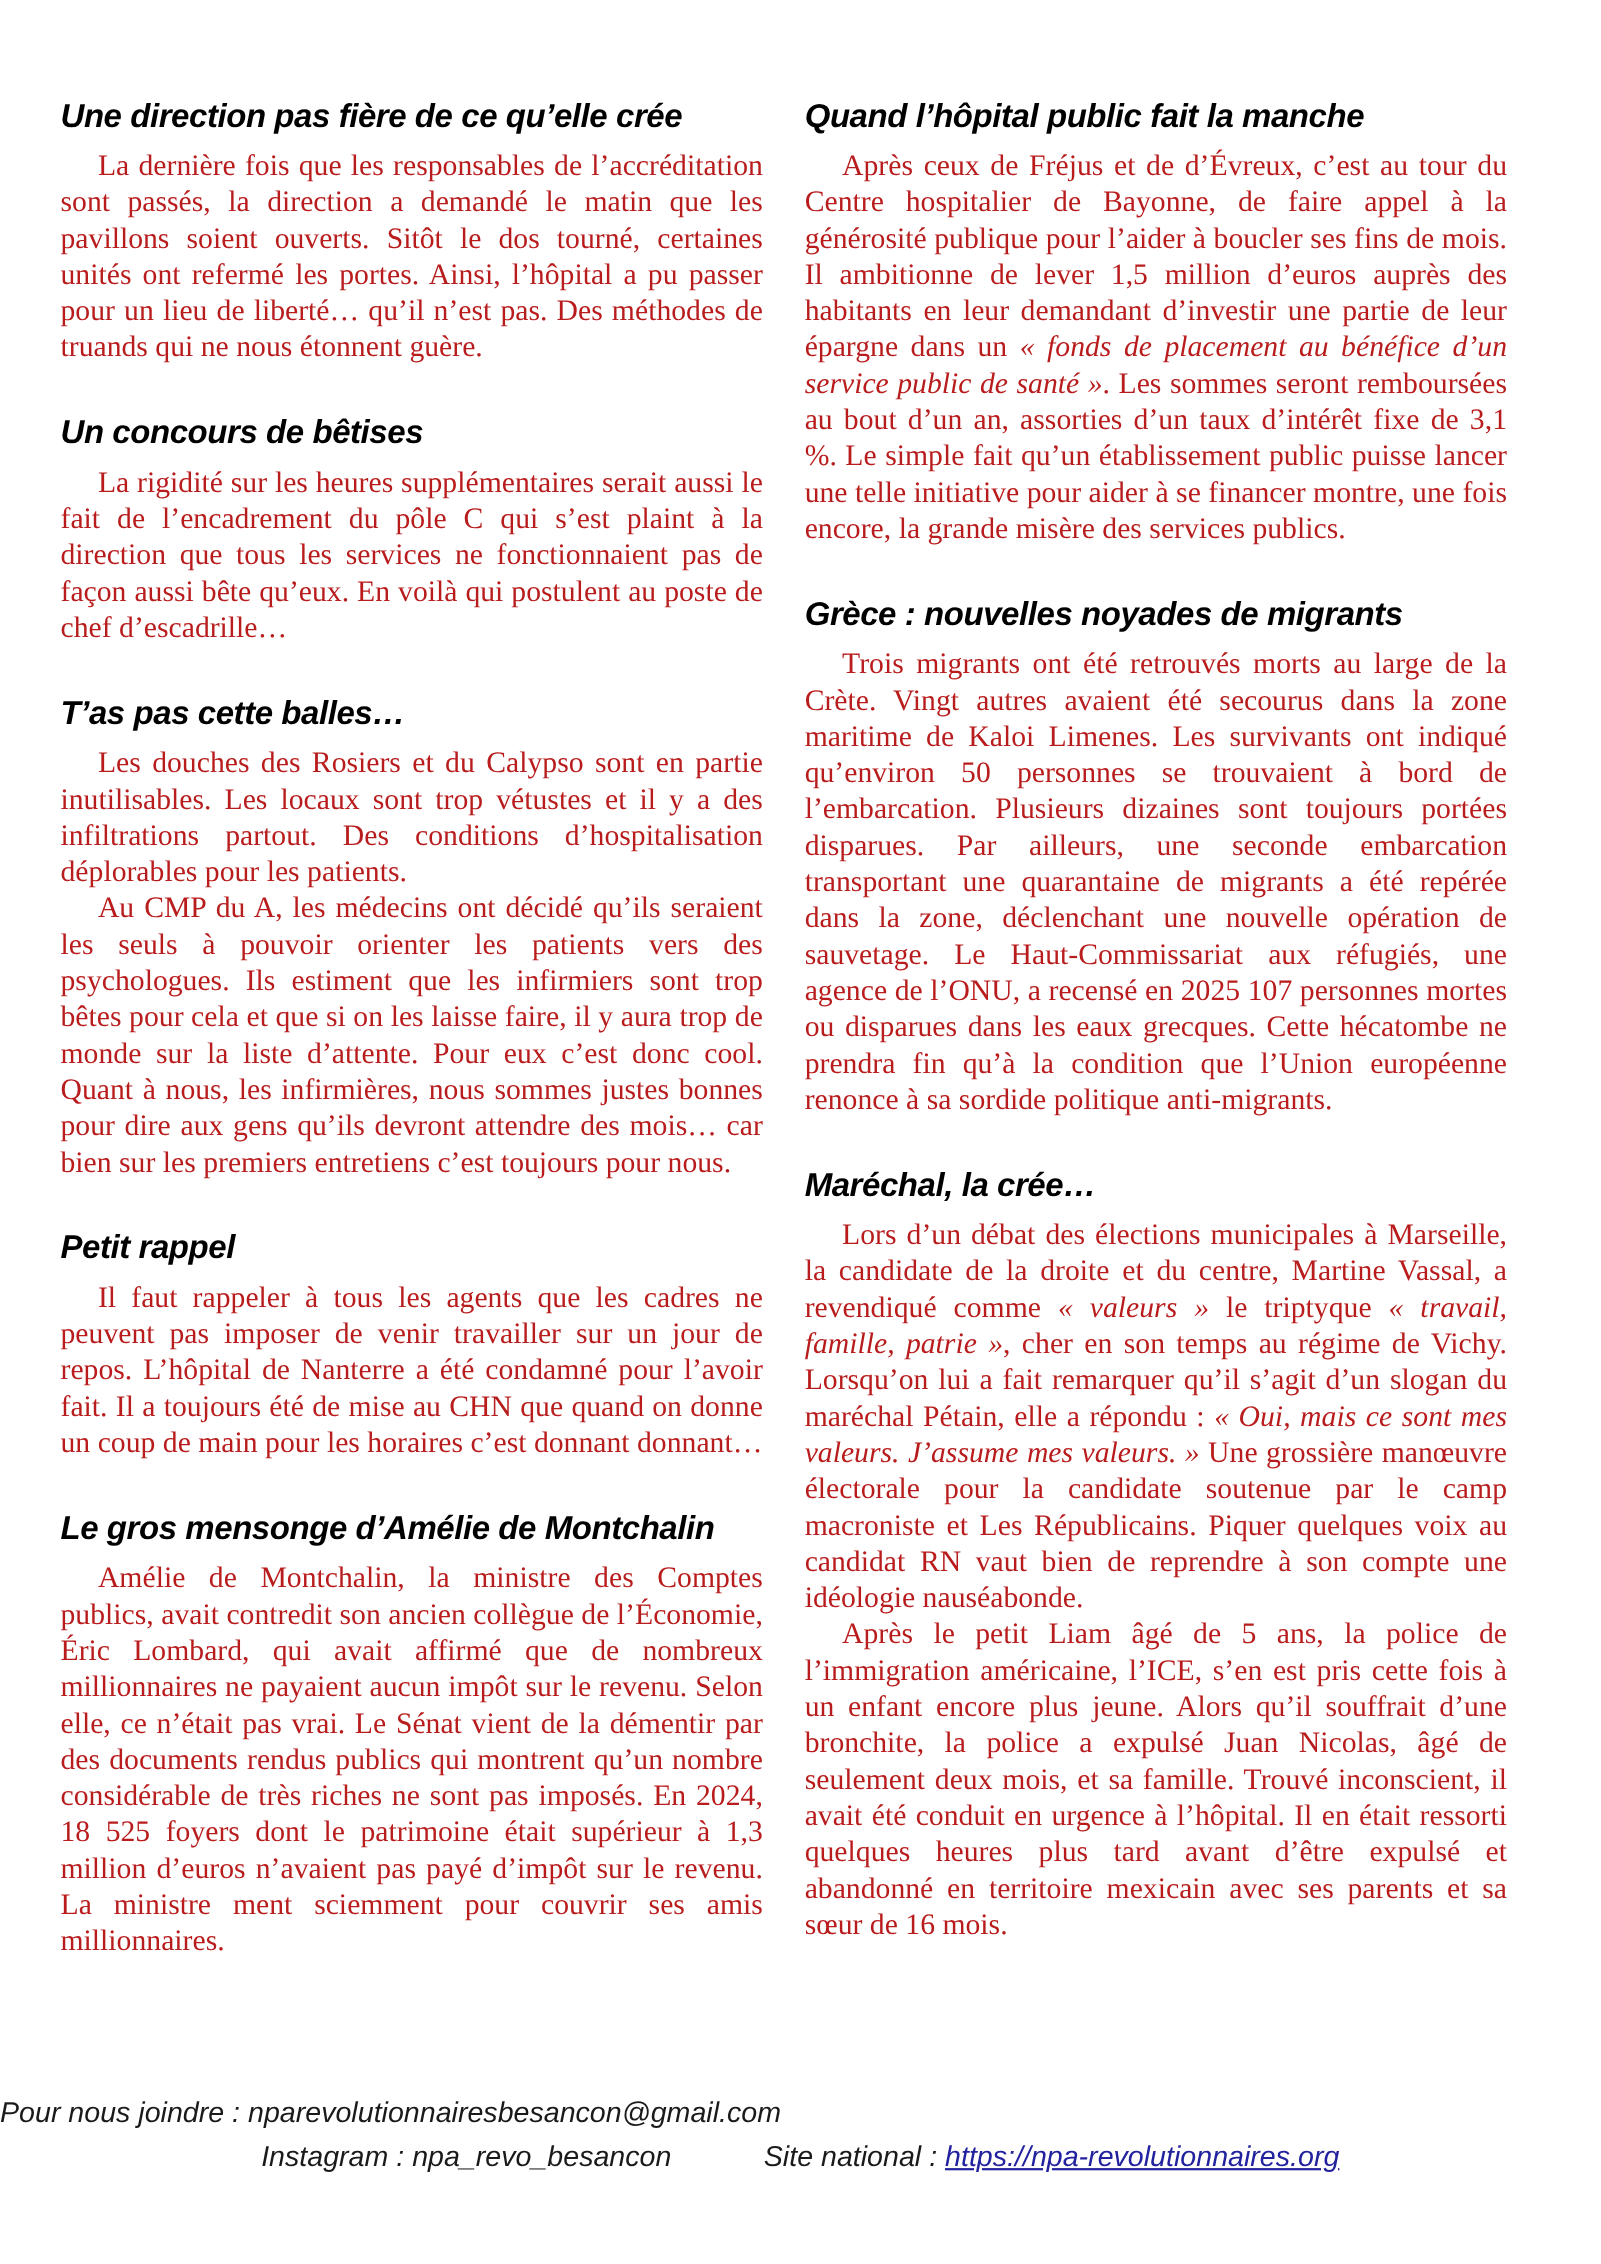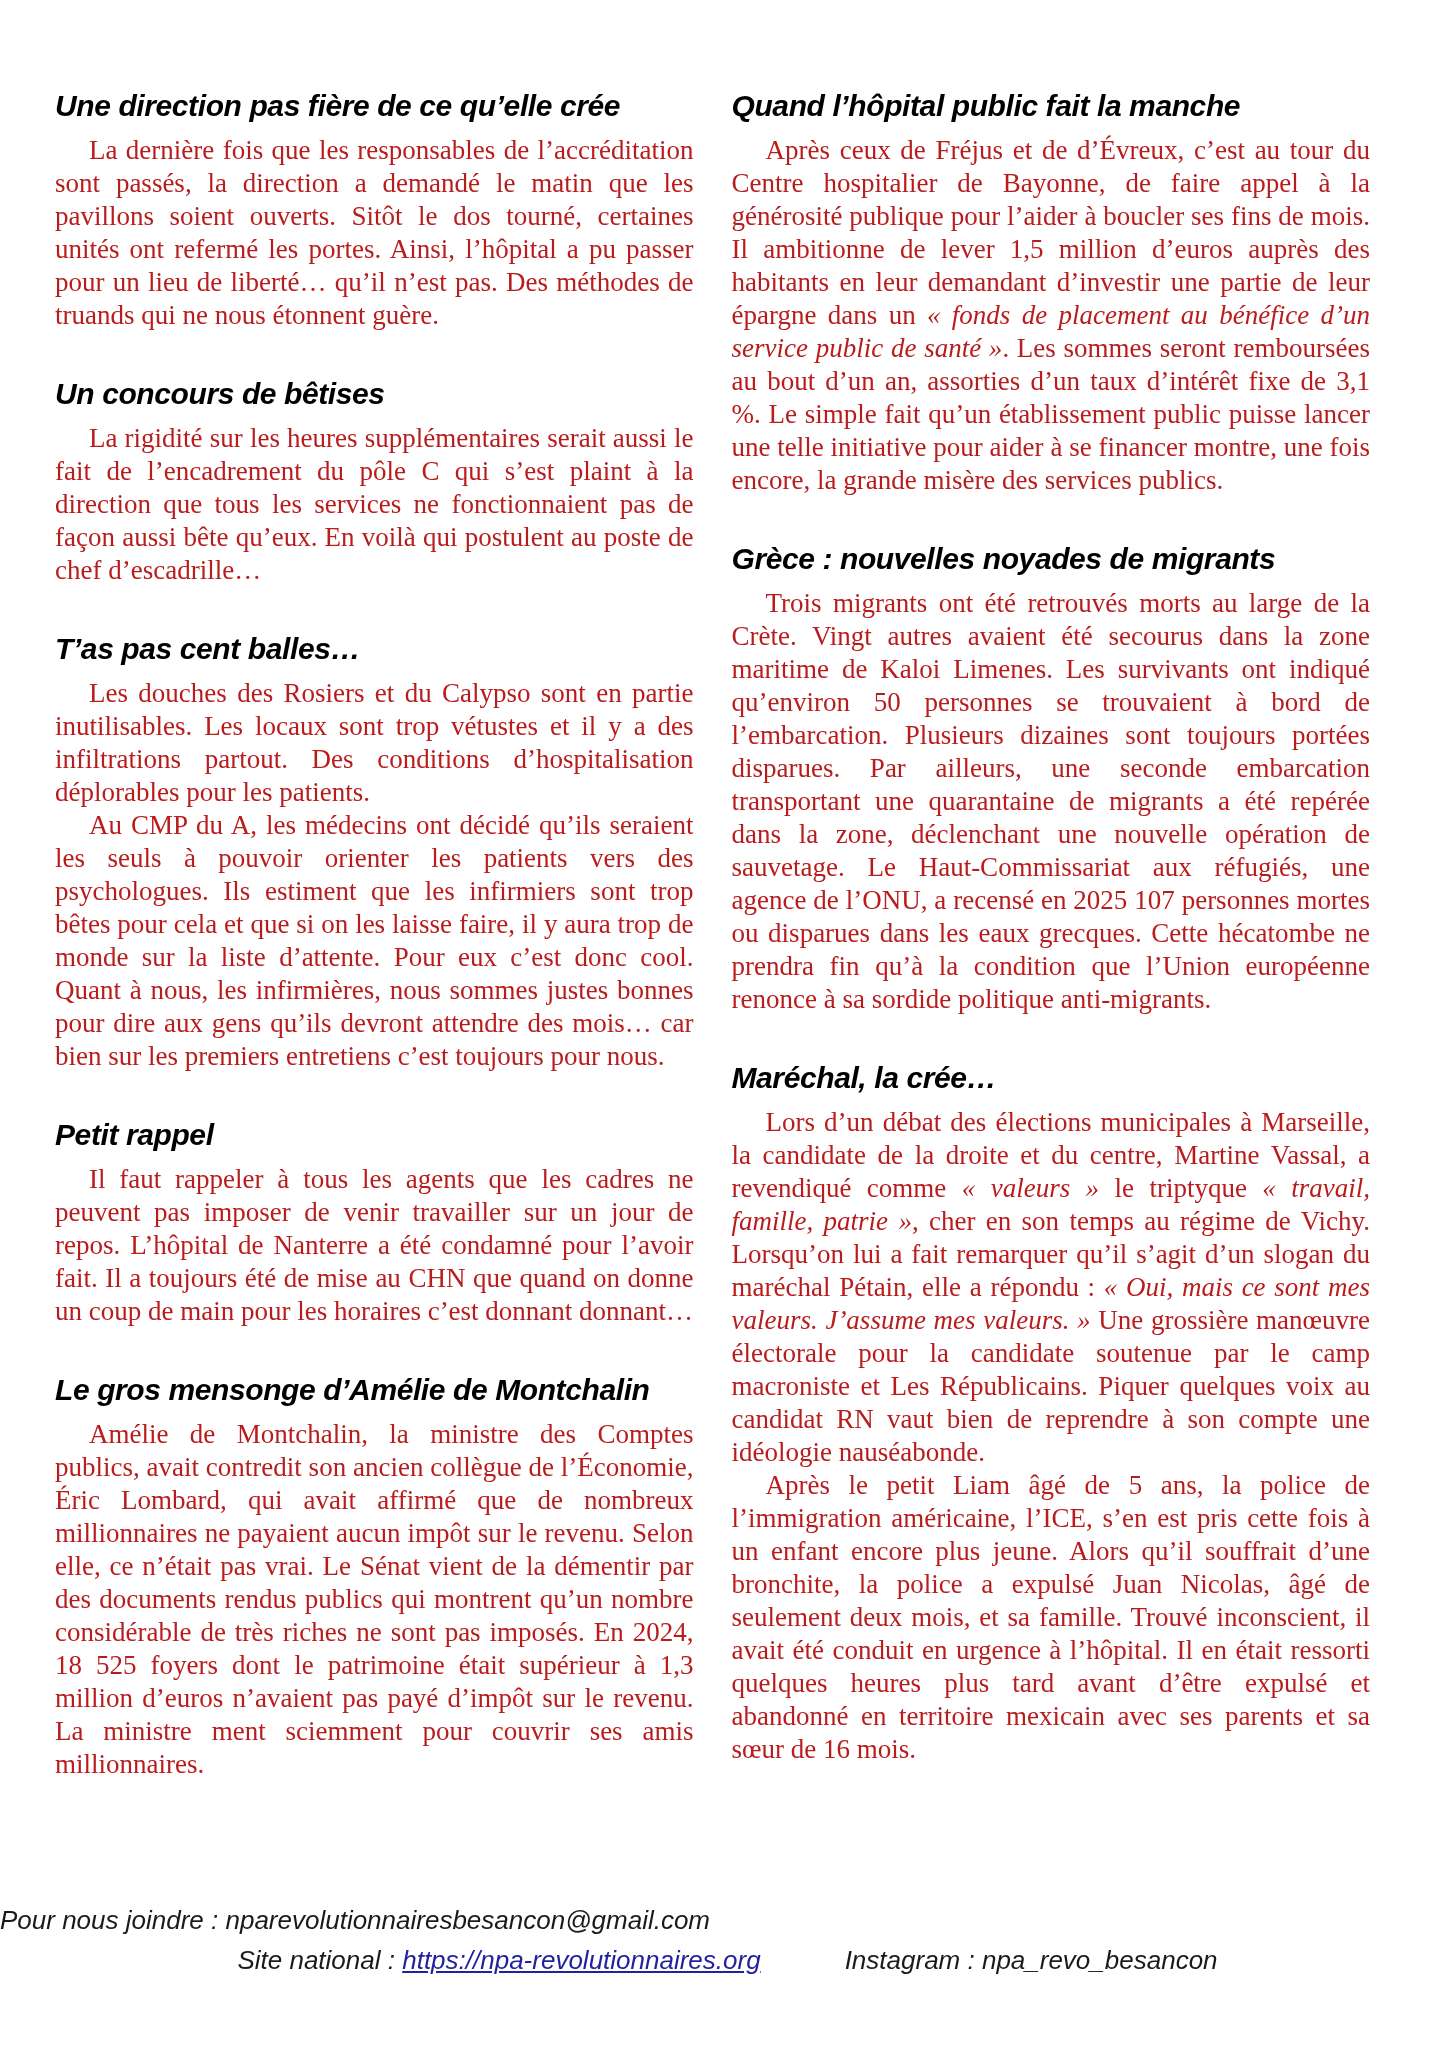--- a/index.html
+++ b/index.html
@@ -66,21 +66,21 @@
     <div class="col">
         <div class="section">
           <h2>Une direction pas fière de ce qu’elle crée</h2>
           <p><span>La dernière fois que les responsables de l’accréditation sont passés, la direction a demandé le matin que les pavillons soient ouverts. Sitôt le dos tourné, certaines unités ont refermé les portes. Ainsi, l’hôpital a pu passer pour un lieu de liberté… qu’il n’est pas. Des méthodes de truands qui ne nous étonnent guère.</span></p>
         </div>
         <div class="section">
           <h2>Un concours de bêtises</h2>
           <p><span>La rigidité sur les heures supplémentaires serait aussi le fait de l’encadrement du pôle C qui s’est plaint à la direction que tous les services ne fonctionnaient pas de façon aussi bête qu’eux. En voilà qui postulent au poste de chef d’escadrille…</span></p>
         </div>
         <div class="section">
-          <h2>T’as pas cent balles…</h2>
+          <h2>T’as pas cette balles…</h2>
           <p><span>Les douches des Rosiers et du Calypso sont en partie inutilisables. Les locaux sont trop vétustes et il y a des infiltrations partout. Des conditions d’hospitalisation déplorables pour les patients.</span></p>
         </div>
         <div class="section">
           <p><span>Au CMP du A, les médecins ont décidé qu’ils seraient les seuls à pouvoir orienter les patients vers des psychologues. Ils estiment que les infirmiers sont trop bêtes pour cela et que si on les laisse faire, il y aura trop de monde sur la liste d’attente. Pour eux c’est donc cool. Quant à nous, les infirmières, nous sommes justes bonnes pour dire aux gens qu’ils devront attendre des mois… car bien sur les premiers entretiens c’est toujours pour nous.</span></p>
         </div>
         <div class="section">
           <h2>Petit rappel</h2>
           <p><span>Il faut rappeler à tous les agents que les cadres ne peuvent pas imposer de venir travailler sur un jour de repos. L’hôpital de Nanterre a été condamné pour l’avoir fait. Il a toujours été de mise au CHN que quand on donne un coup de main pour les horaires c’est donnant donnant…</span></p>
         </div>
         <div class="section">
@@ -105,19 +105,19 @@
           <p><span>Après le petit Liam âgé de 5 ans, la police de l’immigration américaine, l’ICE, s’en est pris cette fois à un enfant encore plus jeune. Alors qu’il souffrait d’une bronchite, la police a expulsé Juan Nicolas, âgé de seulement deux mois, et sa famille. Trouvé inconscient, il avait été conduit en urgence à l’hôpital. Il en était ressorti quelques heures plus tard avant d’être expulsé et abandonné en territoire mexicain avec ses parents et sa sœur de 16 mois.</span></p>
         </div>
       </div>
   </div>
 
   <div class="footer">
     <div class="f1">
       <span>Pour nous joindre : nparevolutionnairesbesancon@gmail.com</span>
     </div>
     <div class="f2">
+      <span>Instagram : npa_revo_besancon</span>
       <span>
         <span>Site national : </span><a href="#">https://npa-revolutionnaires.org</a>
       </span>
-      <span>Instagram : npa_revo_besancon</span>
     </div>
   </div>
 </div>
 
 </body></html>

